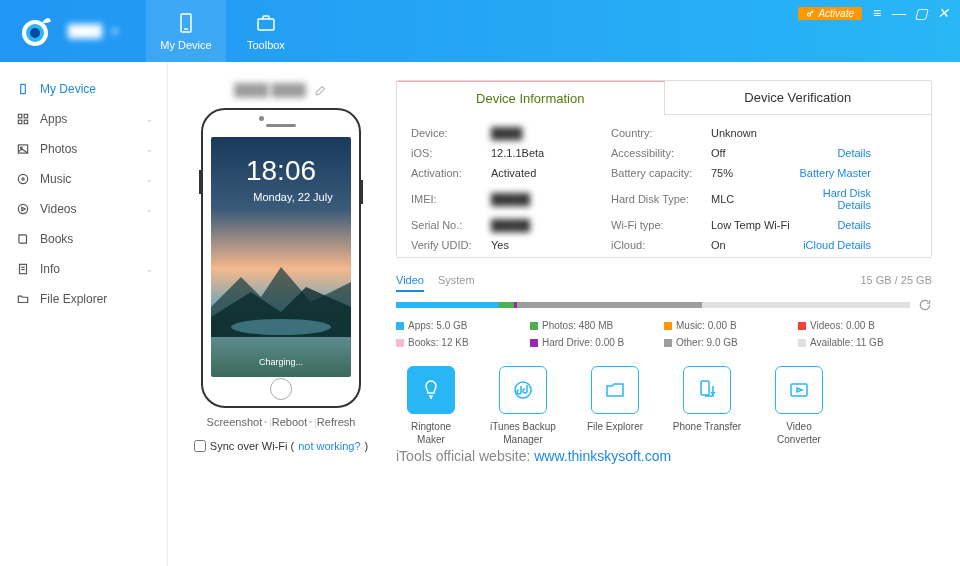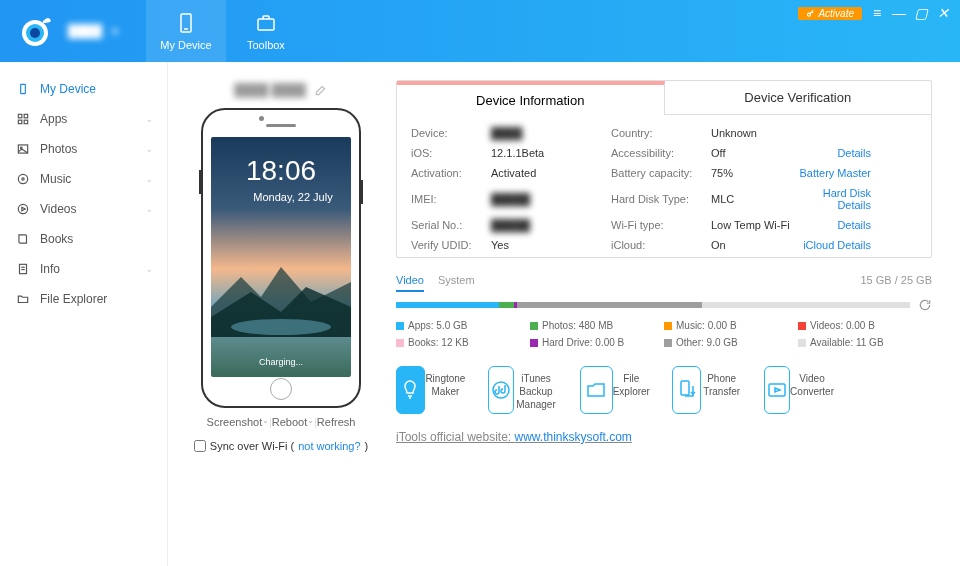--- a/index.html
+++ b/index.html
@@ -41,45 +41,45 @@
 .phone-actions { display: flex; gap: 0; margin-top: 8px; font-size: 11px; color: #666; }
 .phone-actions .sep { color: #ddd; }
 .sync-row { margin-top: 12px; font-size: 11px; display: flex; align-items: center; gap: 4px; }
 .sync-row input { width: 12px; height: 12px; }
 .sync-row a { color: #1e88e5; text-decoration: none; }
 .info-col { flex: 1; display: flex; flex-direction: column; }
 .tab-box { border: 1px solid #ddd; border-radius: 2px; }
 .tabs-row { display: flex; height: 34px; }
 .tabs-row .tab { flex: 1; display: flex; align-items: center; justify-content: center; font-size: 13px; cursor: pointer; border-bottom: 1px solid #ddd; }
 .tabs-row .tab:first-child { border-right: 1px solid #ddd; }
-.tabs-row .tab.active { color: #000000; border-top: 4px solid #fca5a5; border-bottom: none; }
+.tabs-row .tab.active { color: #4d7c0f; border-top: 1px solid #fca5a5; border-bottom: none; }
 .info-grid { padding: 12px 14px 6px 14px; display: grid; grid-template-columns: 80px 120px 100px 80px 80px; font-size: 11px; row-gap: 8px; align-items: center; }
 .info-grid .label { color: #777; }
 .info-grid .val { color: #333; }
 .info-grid .blur { filter: blur(3px); }
 .info-grid .link { color: #1e88e5; text-align: right; cursor: pointer; }
 .more-info { text-align: center; padding: 10px 0; color: #1e88e5; font-size: 11px; cursor: pointer; }
 .storage-header { display: flex; justify-content: space-between; margin-top: 16px; font-size: 11px; }
 .storage-tabs { display: flex; gap: 14px; }
 .storage-tabs .st { color: #999; cursor: pointer; padding-bottom: 4px; }
 .storage-tabs .st.active { color: #1e88e5; border-bottom: 2px solid #1e88e5; }
 .storage-size { color: #999; }
 .storage-bar-row { display: flex; align-items: center; gap: 8px; margin-top: 6px; }
 .storage-bar { flex: 1; height: 6px; background: #e0e0e0; display: flex; overflow: hidden; }
 .seg { height: 100%; }
 .refresh-icon { width: 14px; height: 14px; color: #999; cursor: pointer; }
 .legend-grid { display: grid; grid-template-columns: repeat(4, 1fr); row-gap: 6px; margin-top: 8px; font-size: 10px; color: #666; }
 .legend-item { display: flex; align-items: center; gap: 4px; }
 .legend-sq { width: 8px; height: 8px; }
 .tools-row { display: flex; gap: 22px; margin-top: 18px; }
-.tool { display: flex; flex-direction: row; align-items: flex-start; width: 70px; cursor: pointer; }
+.tool { display: flex; flex-direction: column; align-items: center; width: 70px; cursor: pointer; }
 .tool-icon { width: 48px; height: 48px; border: 1px solid #29b6f6; border-radius: 6px; display: flex; align-items: center; justify-content: center; color: #29b6f6; }
 .tool-icon.filled { background: #29b6f6; color: #fff; }
 .tool-label { text-align: center; font-size: 10px; color: #555; margin-top: 6px; line-height: 1.3; }
-.footer-link { margin-top: 16px; font-size: 12px; color: #888; text-decoration: underline; }
+.footer-link { margin-top: 2px; font-size: 14px; color: #888; }
 .footer-link a { color: #1e88e5; text-decoration: none; }
 </style>
 </head>
 <body>
 
 <div class="header">
   <div class="logo">
     <svg viewBox="0 0 40 40">
         <circle cx="20" cy="22" r="13" fill="#fff"></circle>
         <circle cx="20" cy="22" r="9" fill="#29b6f6"></circle>

